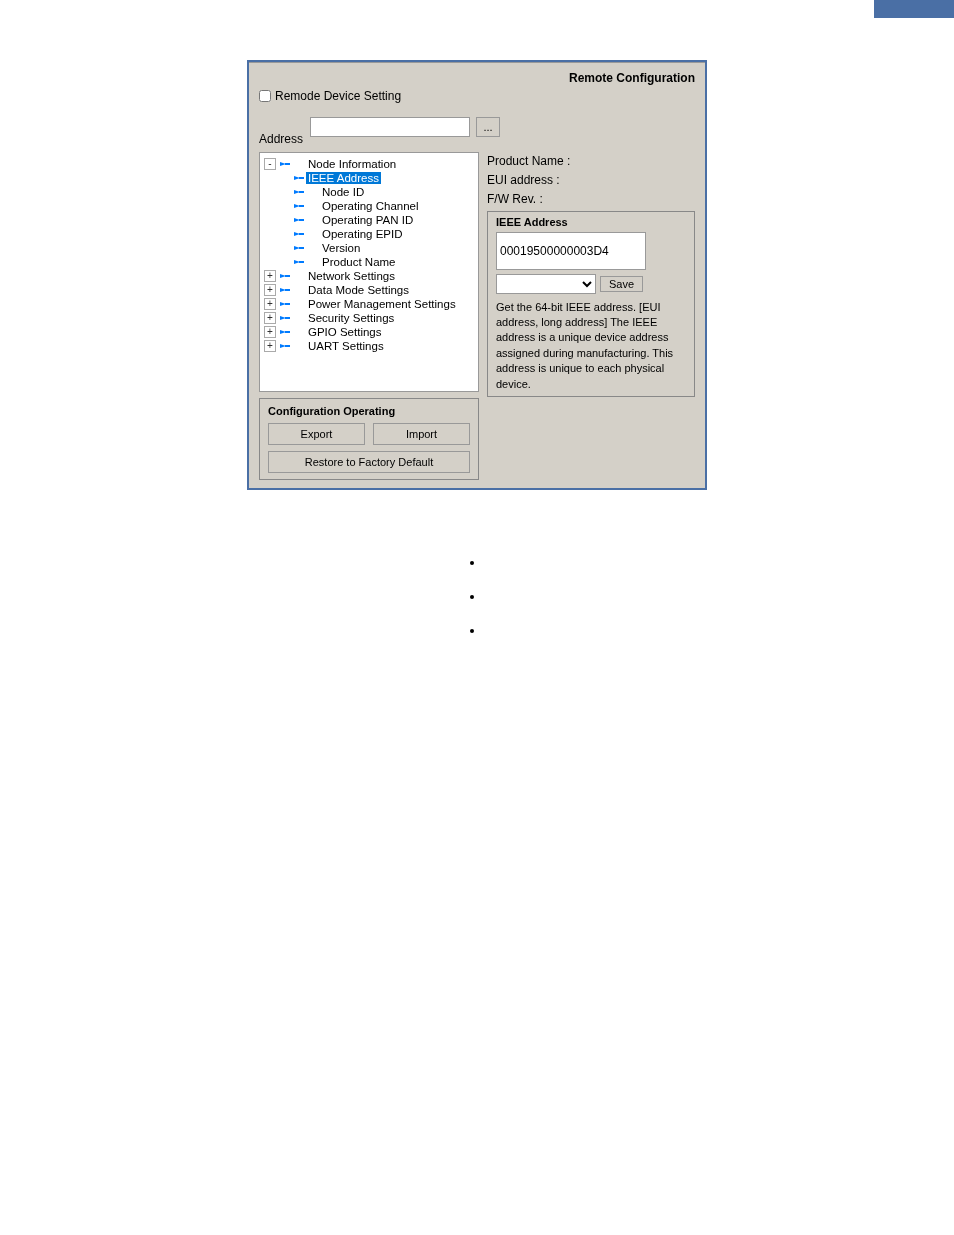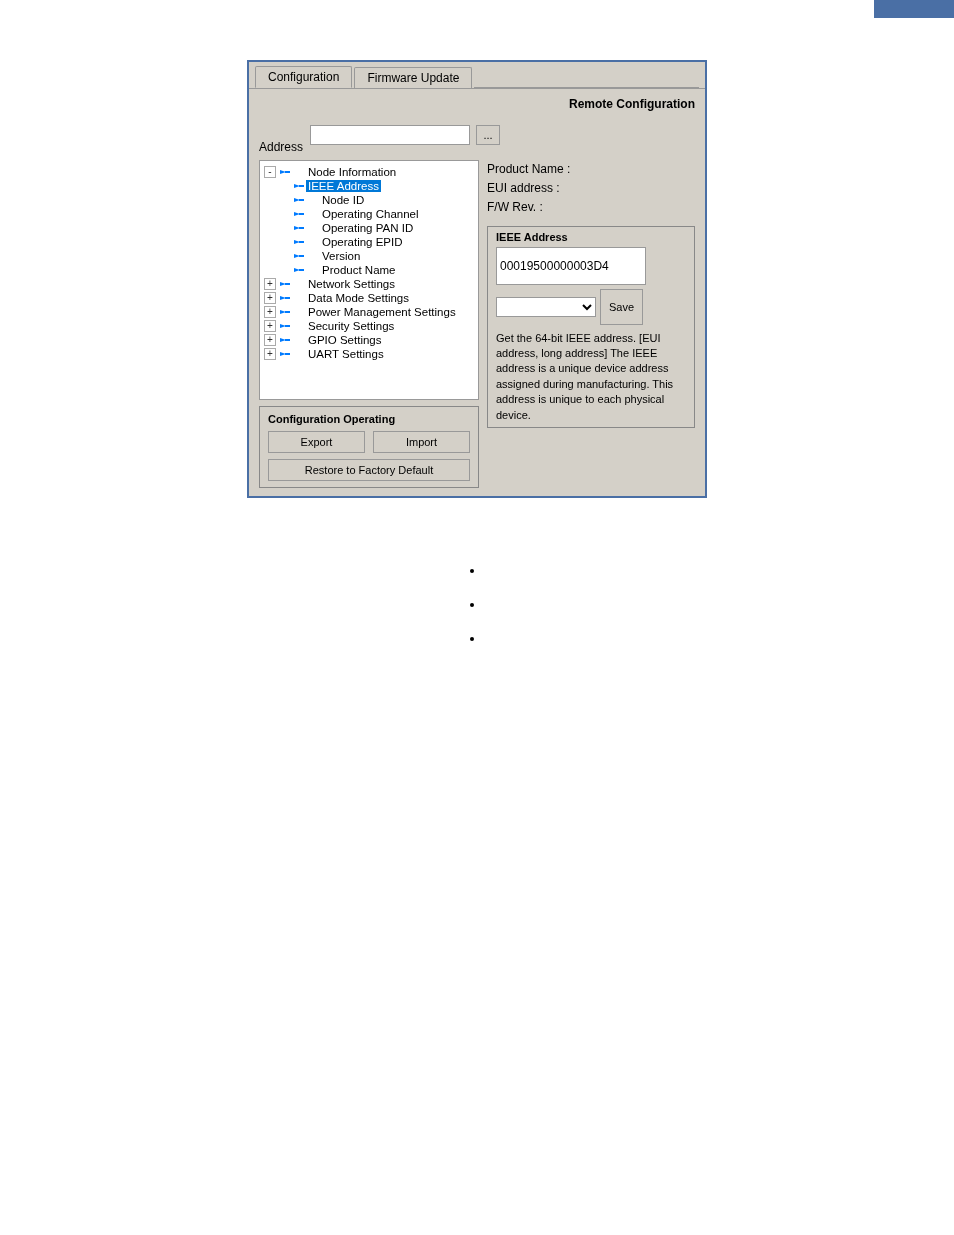--- a/index.html
+++ b/index.html
@@ -143,21 +143,21 @@
       flex-shrink: 0;
     }
 
     
     .right-col {
       flex: 1;
     }
 
     
     .product-info {
-      margin-bottom: 8px;
+      margin-bottom: 1px;
       font-size: 12px;
       line-height: 1.6;
     }
 
     
     .tree {
       border: 1px solid #999;
       background: #fff;
       padding: 4px;
       font-size: 11.5px;
@@ -232,21 +232,21 @@
       margin-bottom: 6px;
     }
     .ieee-dropdown {
       width: 100px;
       height: 20px;
       font-size: 11px;
       border: 1px solid #999;
       background: #fff;
     }
     .save-btn {
-      height: 36px;
+      height: 16px;
       padding: 0 8px;
       border: 1px solid #999;
       background: #d4d0c8;
       font-size: 11px;
       cursor: pointer;
     }
     .ieee-description {
       font-size: 11px;
       line-height: 1.4;
       color: #000;
@@ -302,35 +302,30 @@
   </style>
 </head>
 <body>
 
 <div class="top-accent-bar"></div>
 
 <div class="page-content">
 
   <div class="dialog-panel">
 
-    <div class="tab-bar">
-      <div class="tab active">
-        <span>Configuration</span>
-      </div>
-      <div class="tab">
-        <span>Firmware Update</span>
-      </div>
-      <span style="flex:1; border-bottom:1px solid #999; display:inline-block; height:1px; align-self:flex-end;"></span>
-    </div>
     <div class="tab-divider"></div>
 
     <div class="panel-body">
 
       <div class="remote-config-section">
         <div class="section-title">Remote Configuration</div>
+        <div class="checkbox-row">
+          <input type="checkbox" style="">
+          <span>Remode Device Setting</span>
+        </div>
         <div class="address-row">
           <span class="address-label">Address</span>
           <input type="text" class="address-input" style="">
           <button class="address-btn">
             <span>...</span>
           </button>
         </div>
       </div>
 
       <div class="two-col">

